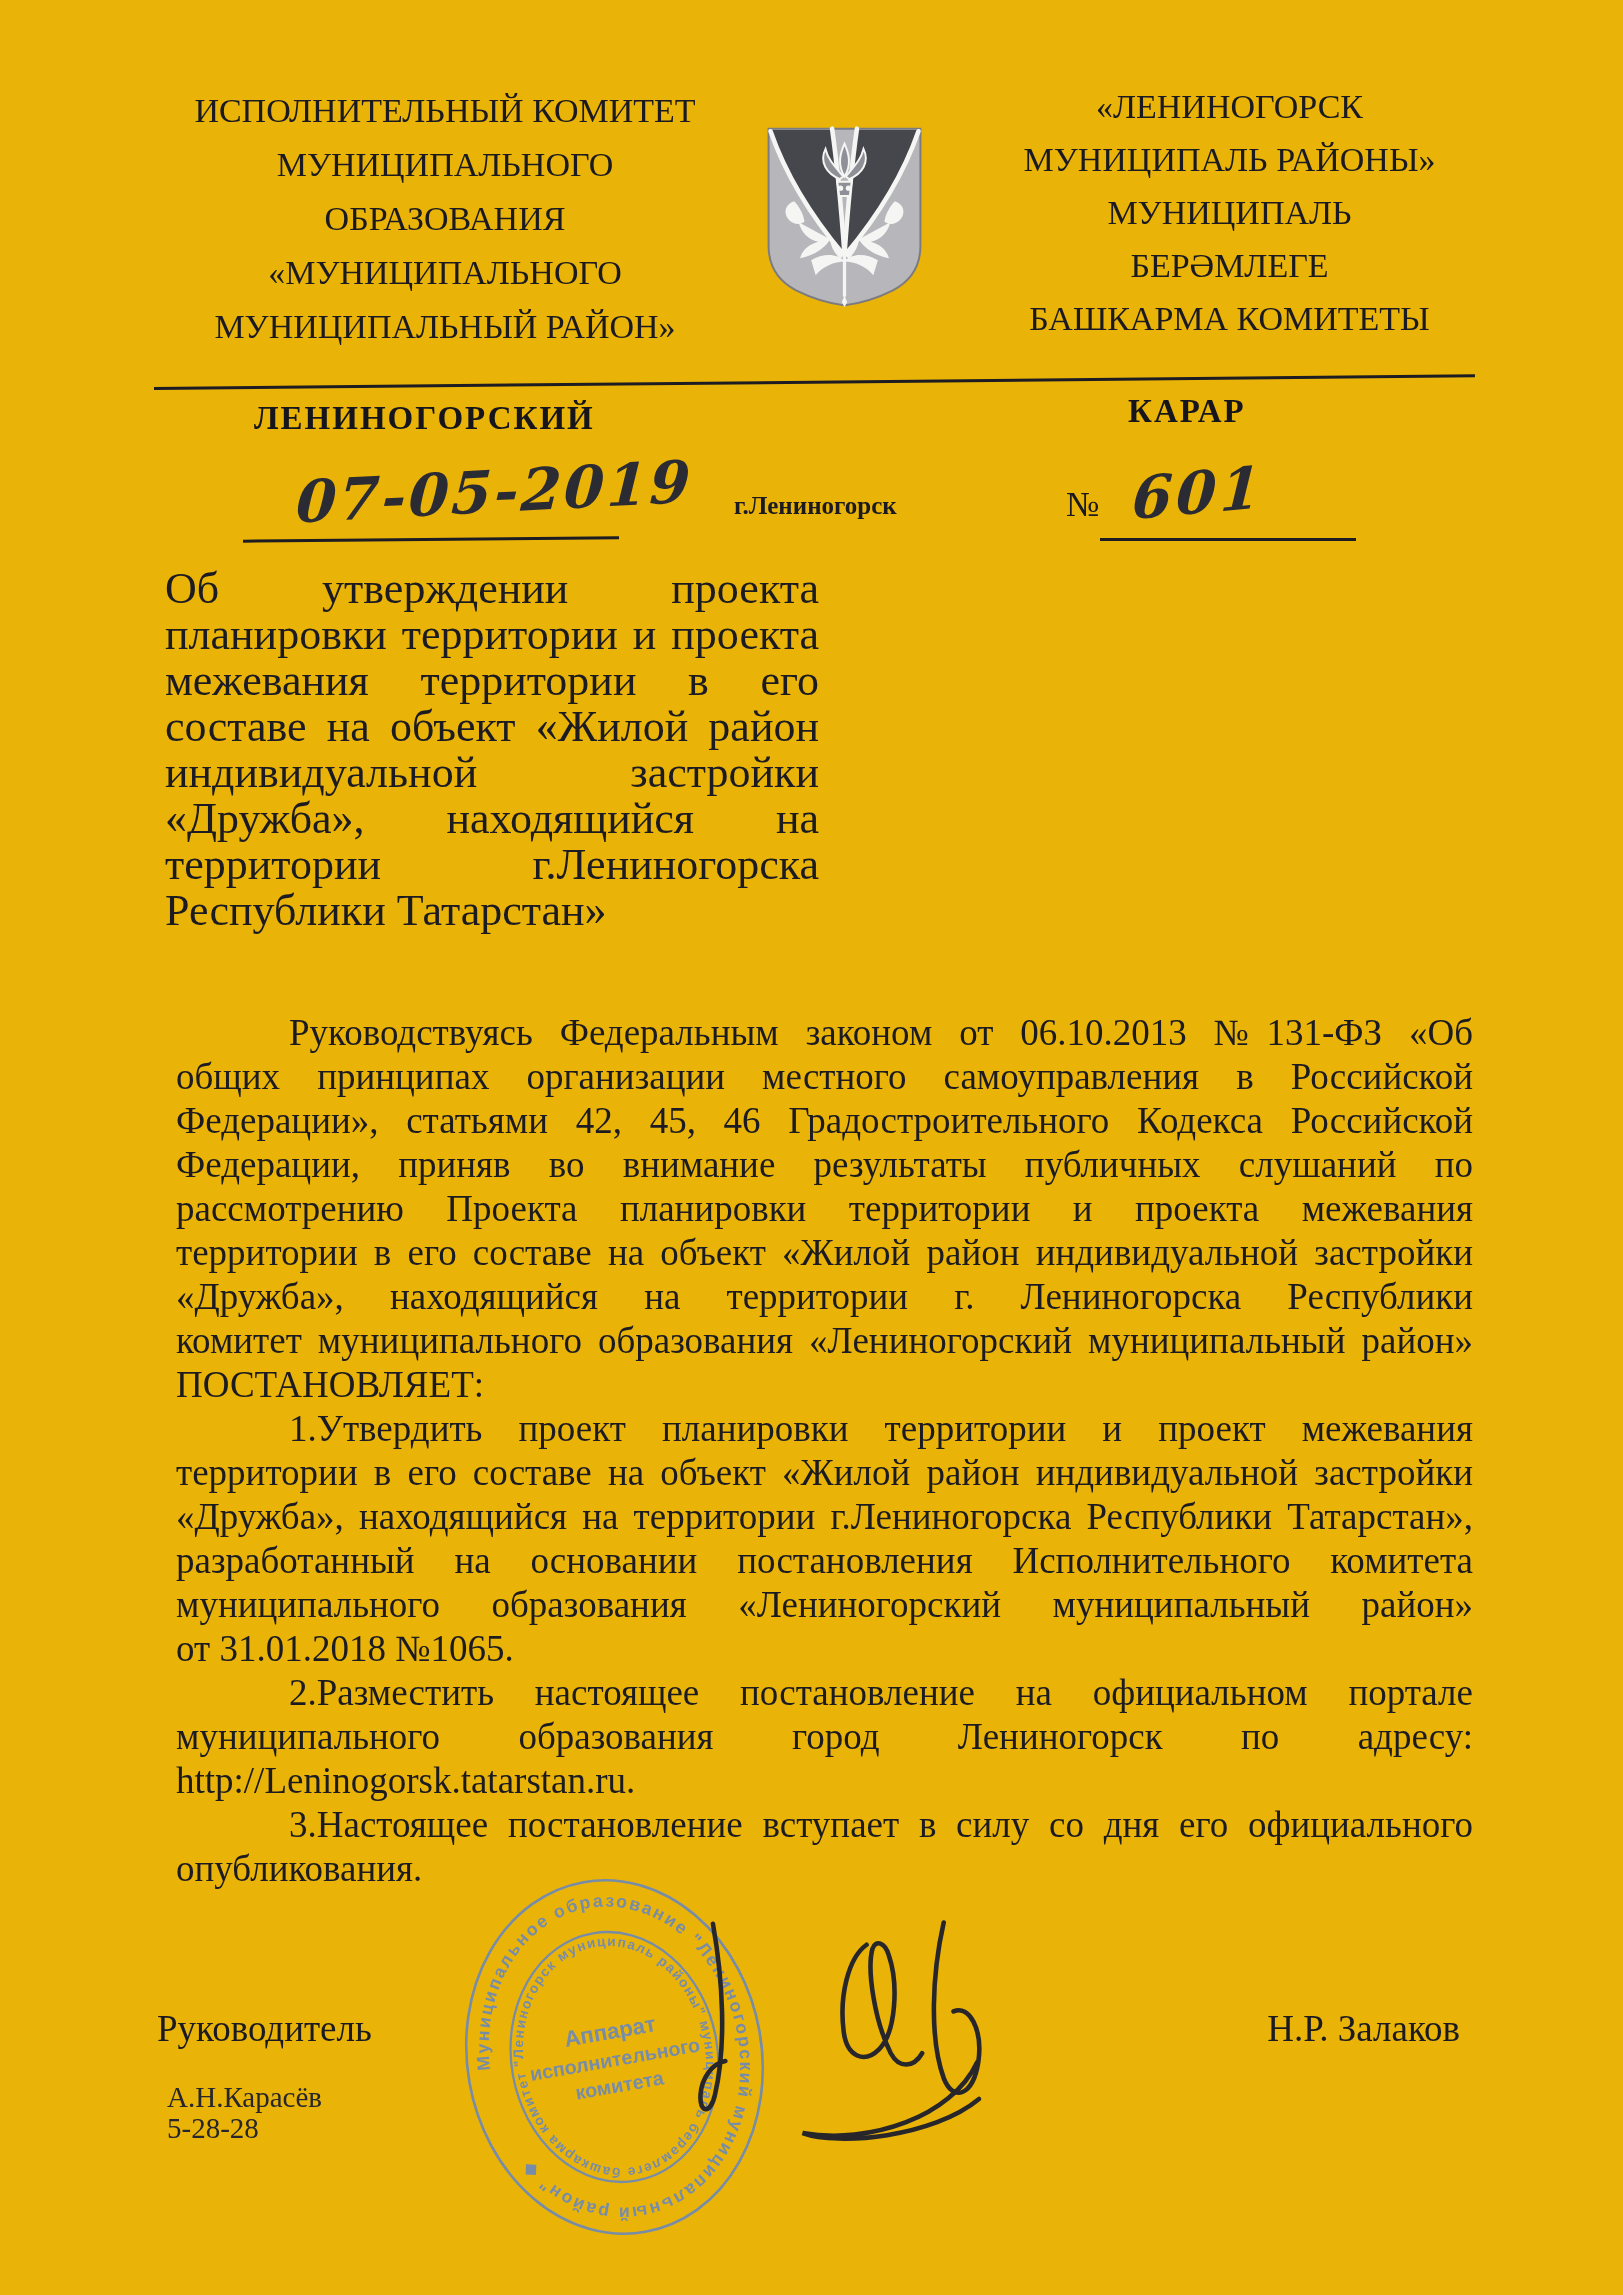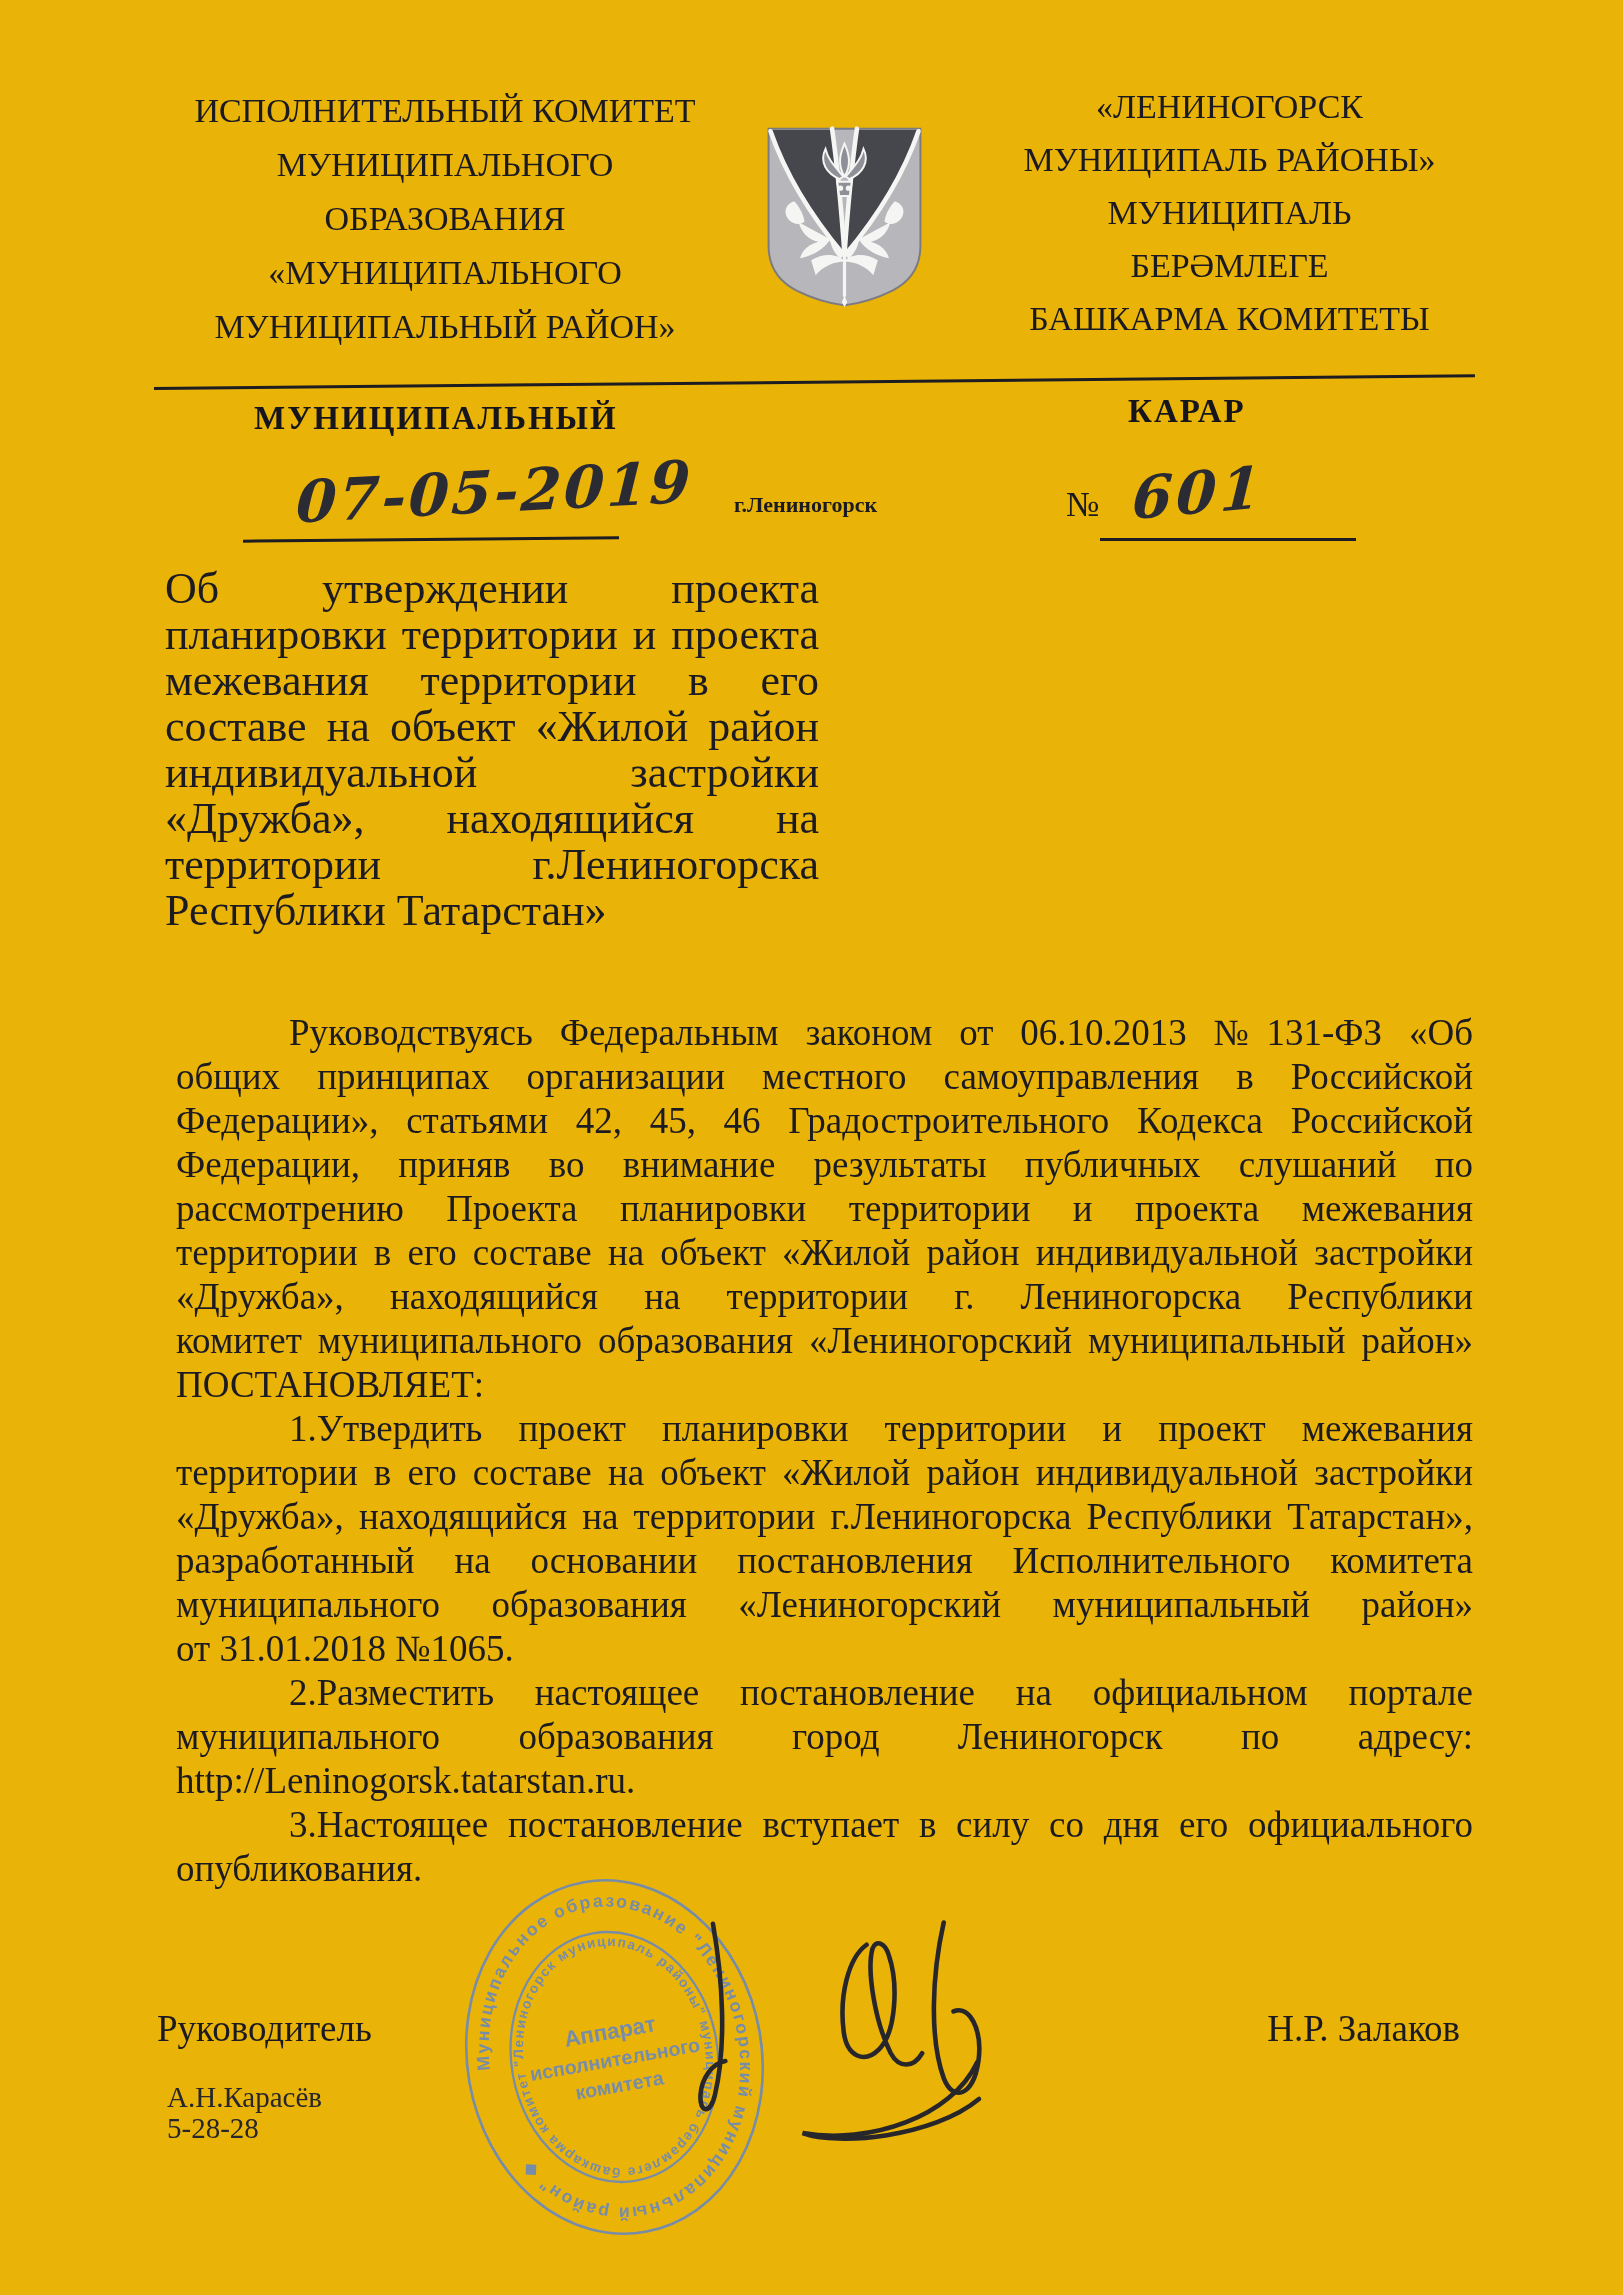--- a/index.html
+++ b/index.html
@@ -24,21 +24,21 @@
 
   
   .handwrite {
     font-family:"DejaVu Serif", serif; font-style:italic; font-weight:600;
     color:#2b2b33; white-space:nowrap;
   }
   .hw-date { font-size:58px; transform:rotate(-3deg) skewX(-6deg); letter-spacing:2.6px; }
   .hw-num  { font-size:58px; transform:rotate(-5deg) skewX(-8deg); letter-spacing:3.9px; }
   .ink-line { height:2.6px; background:#1c1c22; }
 
-  .place { font-size:22px; font-weight:600; color:#1a1a20; }
+  .place { font-size:25px; font-weight:600; color:#1a1a20; }
   .numsign { font-size:35px; color:#1a1a20; }
 
   
   .subject { left:165px; top:566px; width:654px; font-size:44px; color:#1b1b21; }
   .subject .sl { line-height:46px; text-align:justify; text-align-last:justify; }
   .subject .sl.plain { text-align-last:left; }
 
   
   .bodytext { left:157px; top:1011px; width:1316px; font-size:37px; color:#1b1b21; }
   .bodytext .bl { line-height:44px; text-align:justify; text-align-last:justify;margin-left:19px; }
@@ -108,21 +108,21 @@
       <path d="M193,150 c-4,16 -14,26 -30,30 c14,4 24,12 28,25 c-21,-4 -38,-15 -46,-29 Z"></path>
       <path d="M174,208 c-18,-11 -40,-11 -52,2 c17,0 35,8 45,21 Z"></path>
       <path d="M145,176 c-8,9 -15,16 -22,21 l6,9 c9,-8 15,-18 16,-30 Z"></path>
     </g>
     <path d="M123,199 L123,262" stroke="#f5f5f3" stroke-width="5" stroke-linecap="round"></path>
     <path d="M123,262 l-4,10 4,8 4,-8 Z" fill="#f5f5f3"></path>
   </svg>
 
   <div class="abs rule"></div>
 
-  <div class="abs doc-type" style="left:254px; top:400px;">МУНИЦИПАЛЬНЫЙ</div>
+  <div class="abs doc-type" style="left:254px; top:400px;">ЛЕНИНОГОРСКИЙ</div>
   <div class="abs doc-type" style="left:1128px; top:393px;">КАРАР</div>
 
   <div class="abs handwrite hw-date" style="left:296px; top:458px;">07-05-2019</div>
   <div class="abs ink-line" style="left:243px; top:538px; width:376px; transform:rotate(-0.5deg);"></div>
 
   <div class="abs place" style="left:734px; top:492px;">г.Лениногорск</div>
 
   <div class="abs numsign" style="left:1066px; top:485px;">№</div>
   <div class="abs handwrite hw-num" style="left:1132px; top:459px;">601</div>
   <div class="abs ink-line" style="left:1100px; top:538px; width:256px;"></div>

